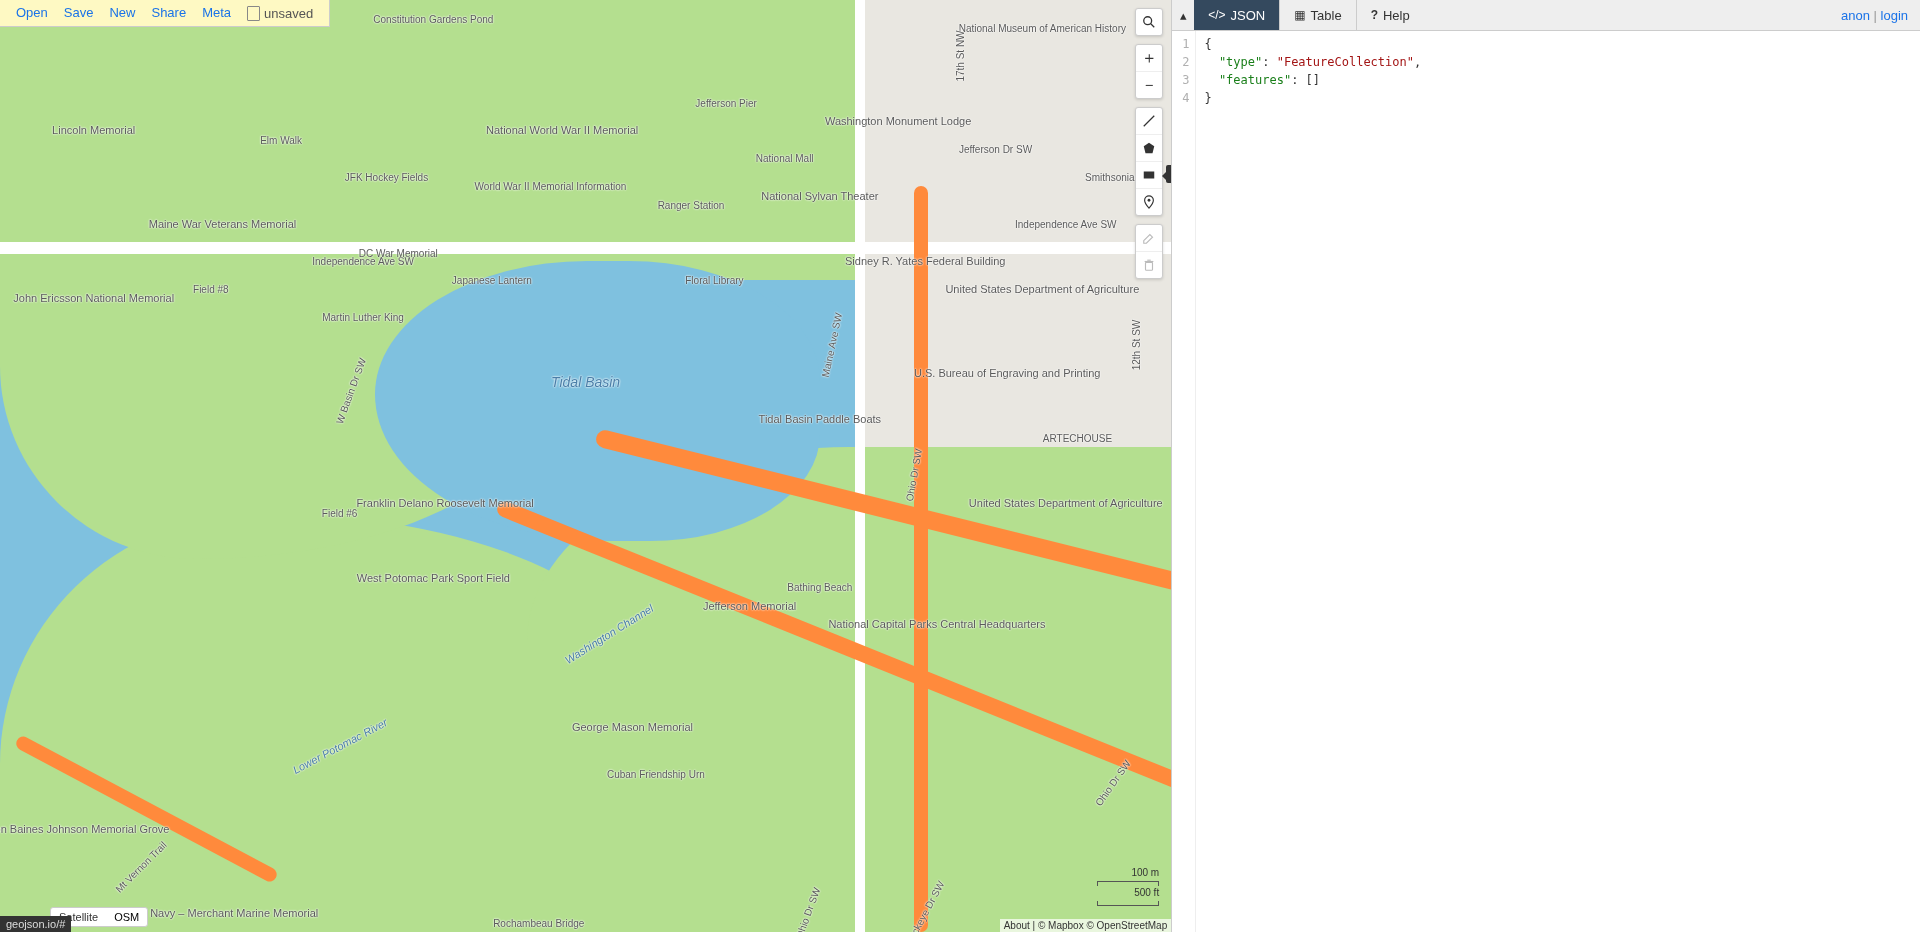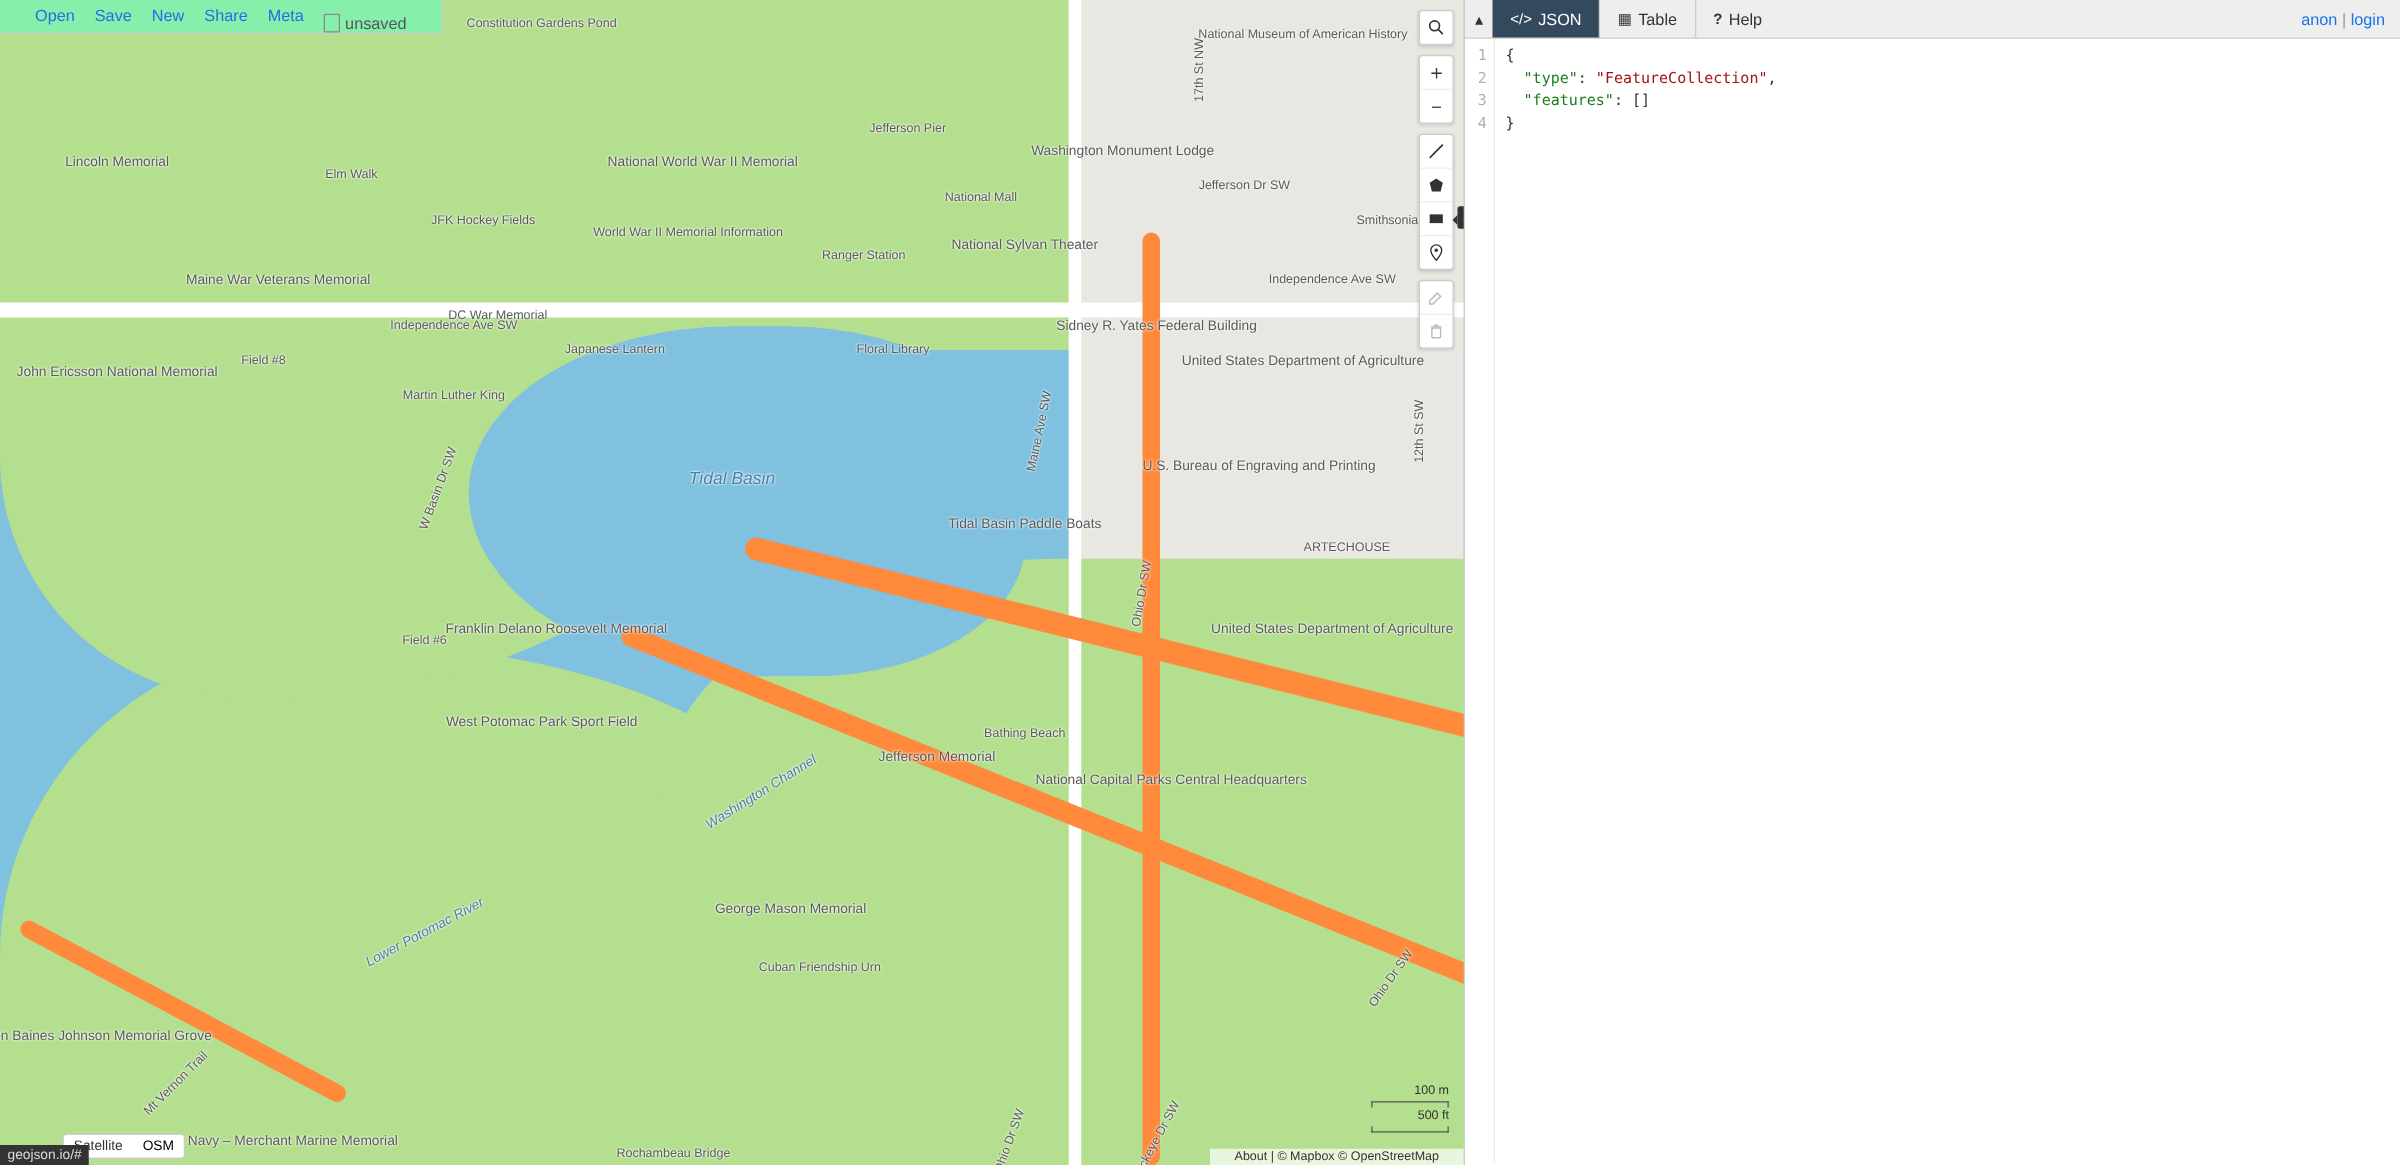--- a/index.html
+++ b/index.html
@@ -32,27 +32,27 @@
     flex-direction: column;
     border-left: 1px solid #ccc;
     background: #fff;
   }
 
   
   .menu-bar {
     position: absolute;
     top: 0;
     left: 0;
-    background: #86efac;
+    background: #fef9c3;
     border: 1px solid #ccc;
     border-top: none;
     border-left: none;
     display: flex;
-    align-items: flex-end;
-    padding: 0 20px;
+    align-items: center;
+    padding: 0 8px;
     height: 26px;
     z-index: 20;
     font-size: 13px;
   }
   .menu-bar .menu-item {
     padding: 0 8px;
     color: #1a73e8;
     cursor: pointer;
     line-height: 26px;
   }
@@ -196,21 +196,21 @@
   .scale .bar.top { border-bottom: none; border-top: 1px solid #555; }
 
   
   .attrib {
     position: absolute;
     bottom: 0;
     right: 0;
     font-size: 10px;
     color: #333;
     background: rgba(255,255,255,.7);
-    padding: 1px 20px;
+    padding: 1px 4px;
     z-index: 15;
   }
 
   
   .tab-bar {
     display: flex;
     align-items: center;
     height: 30px;
     background: #eee;
     border-bottom: 1px solid #ccc;

